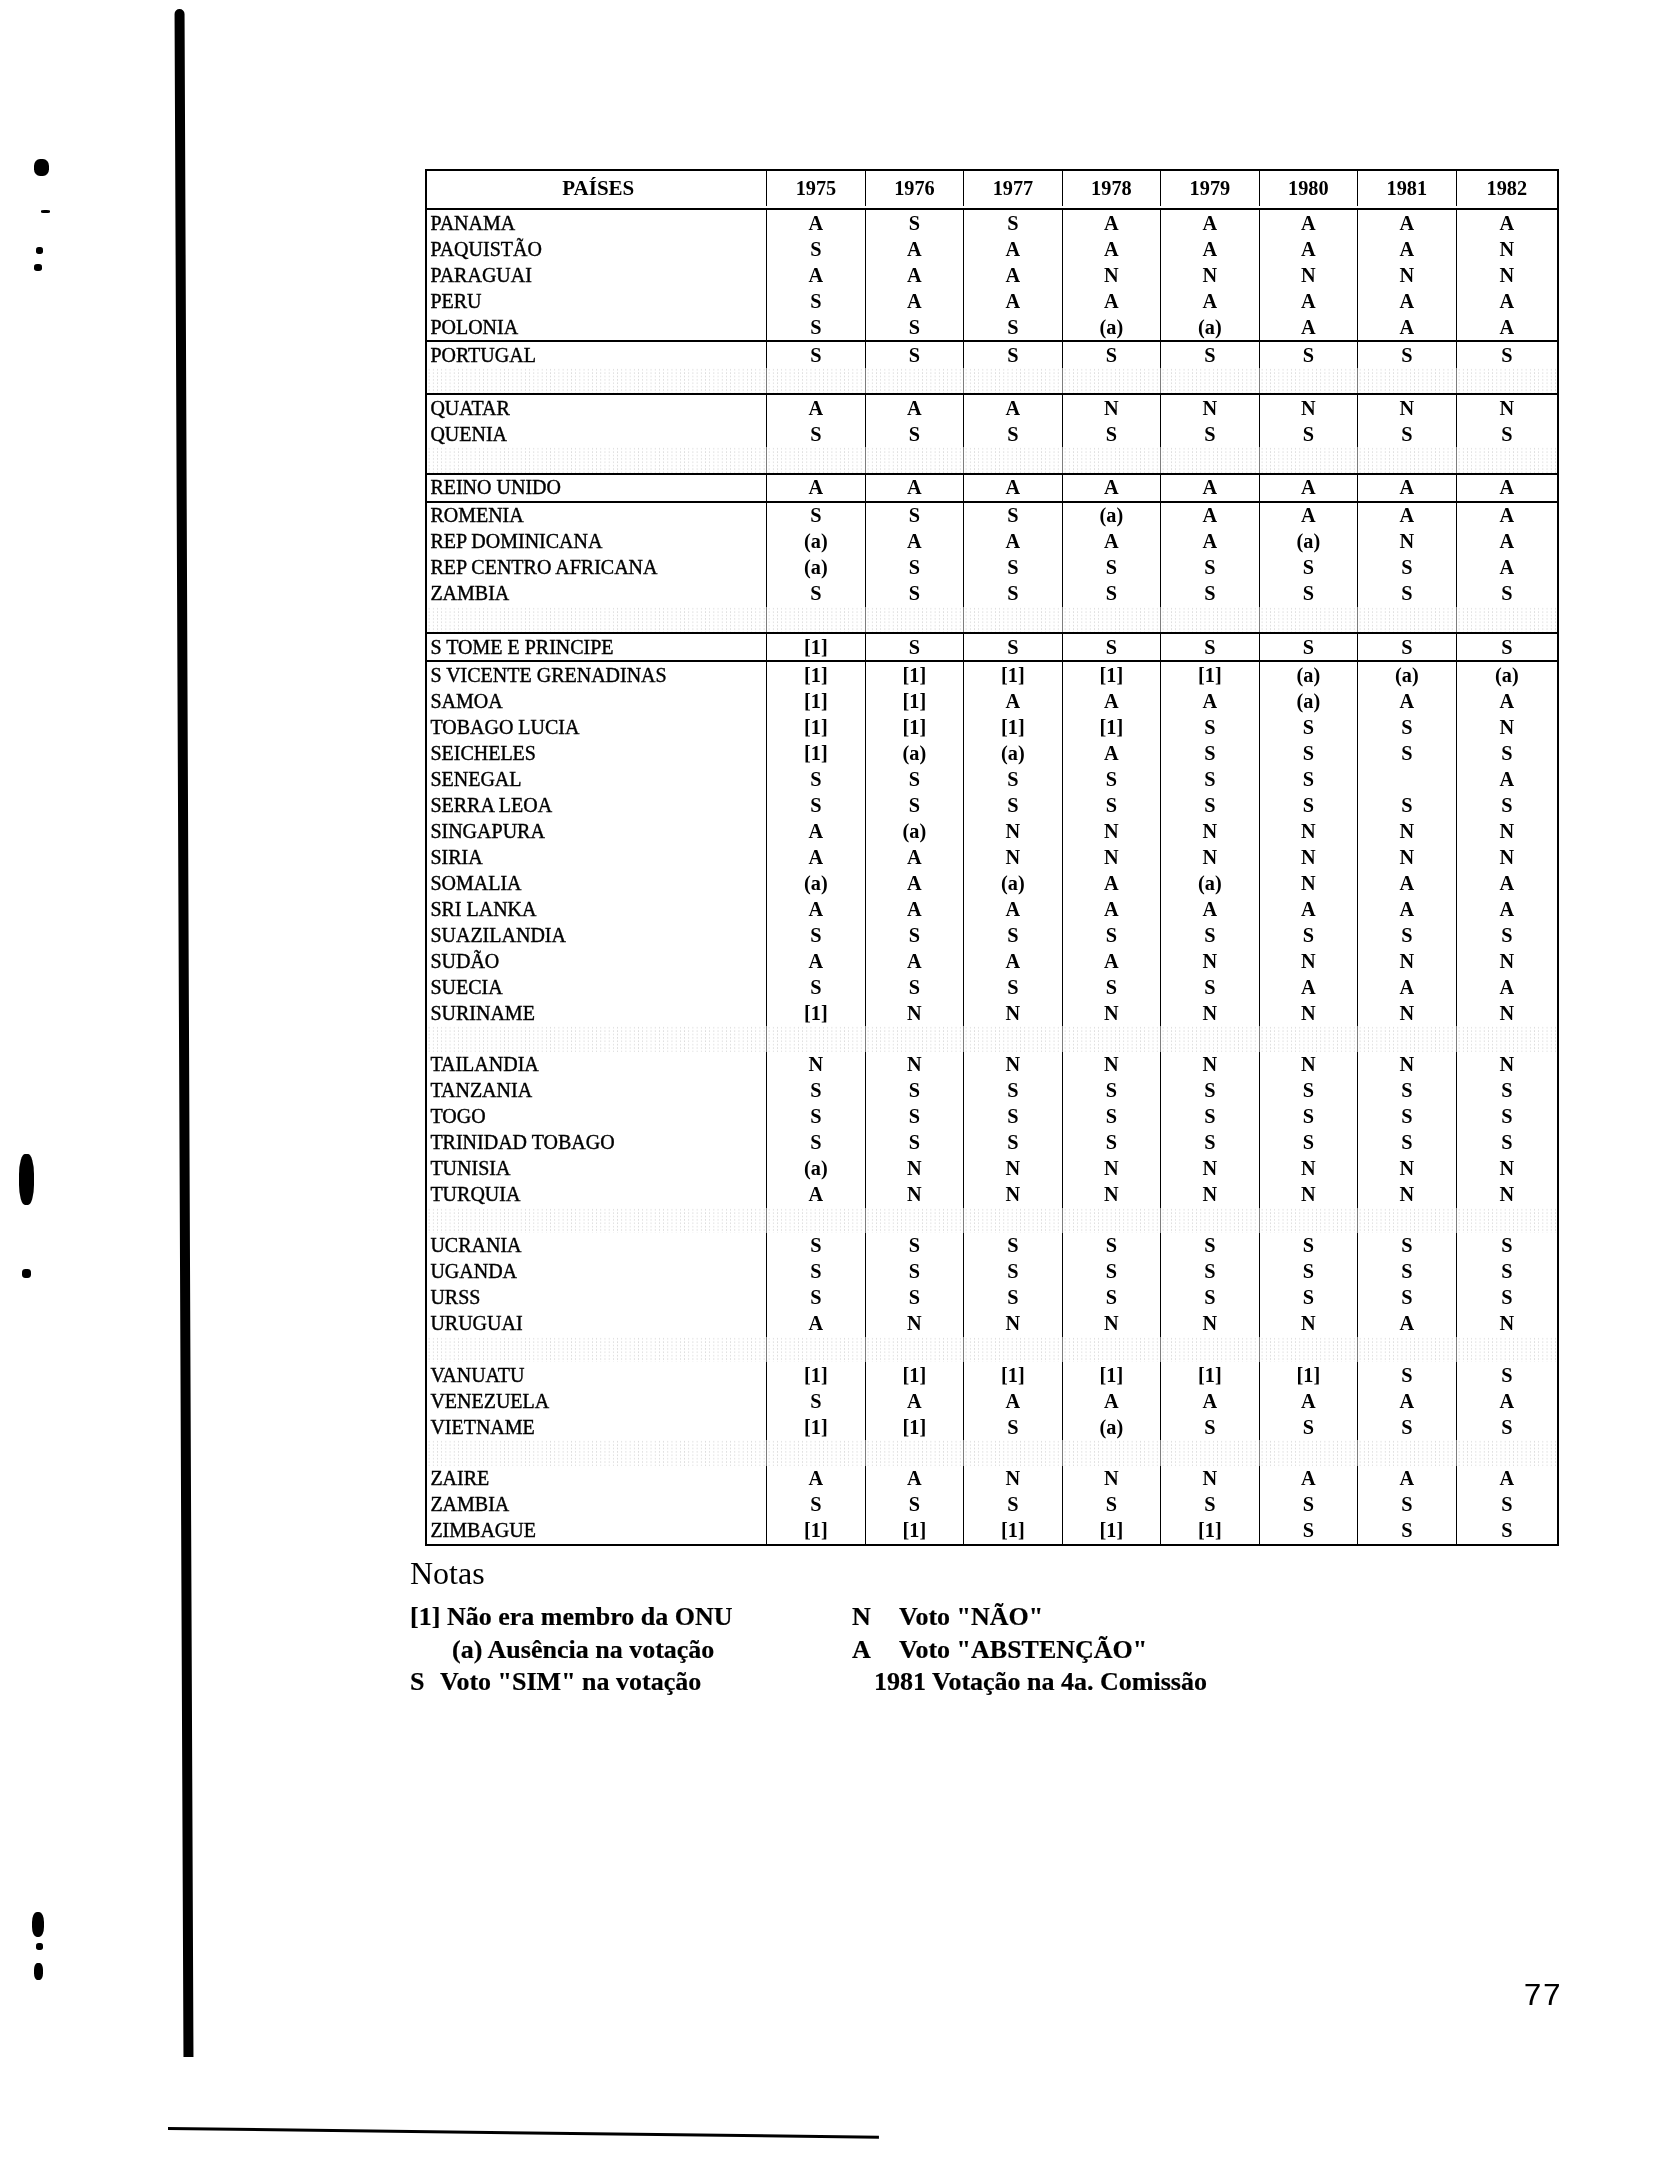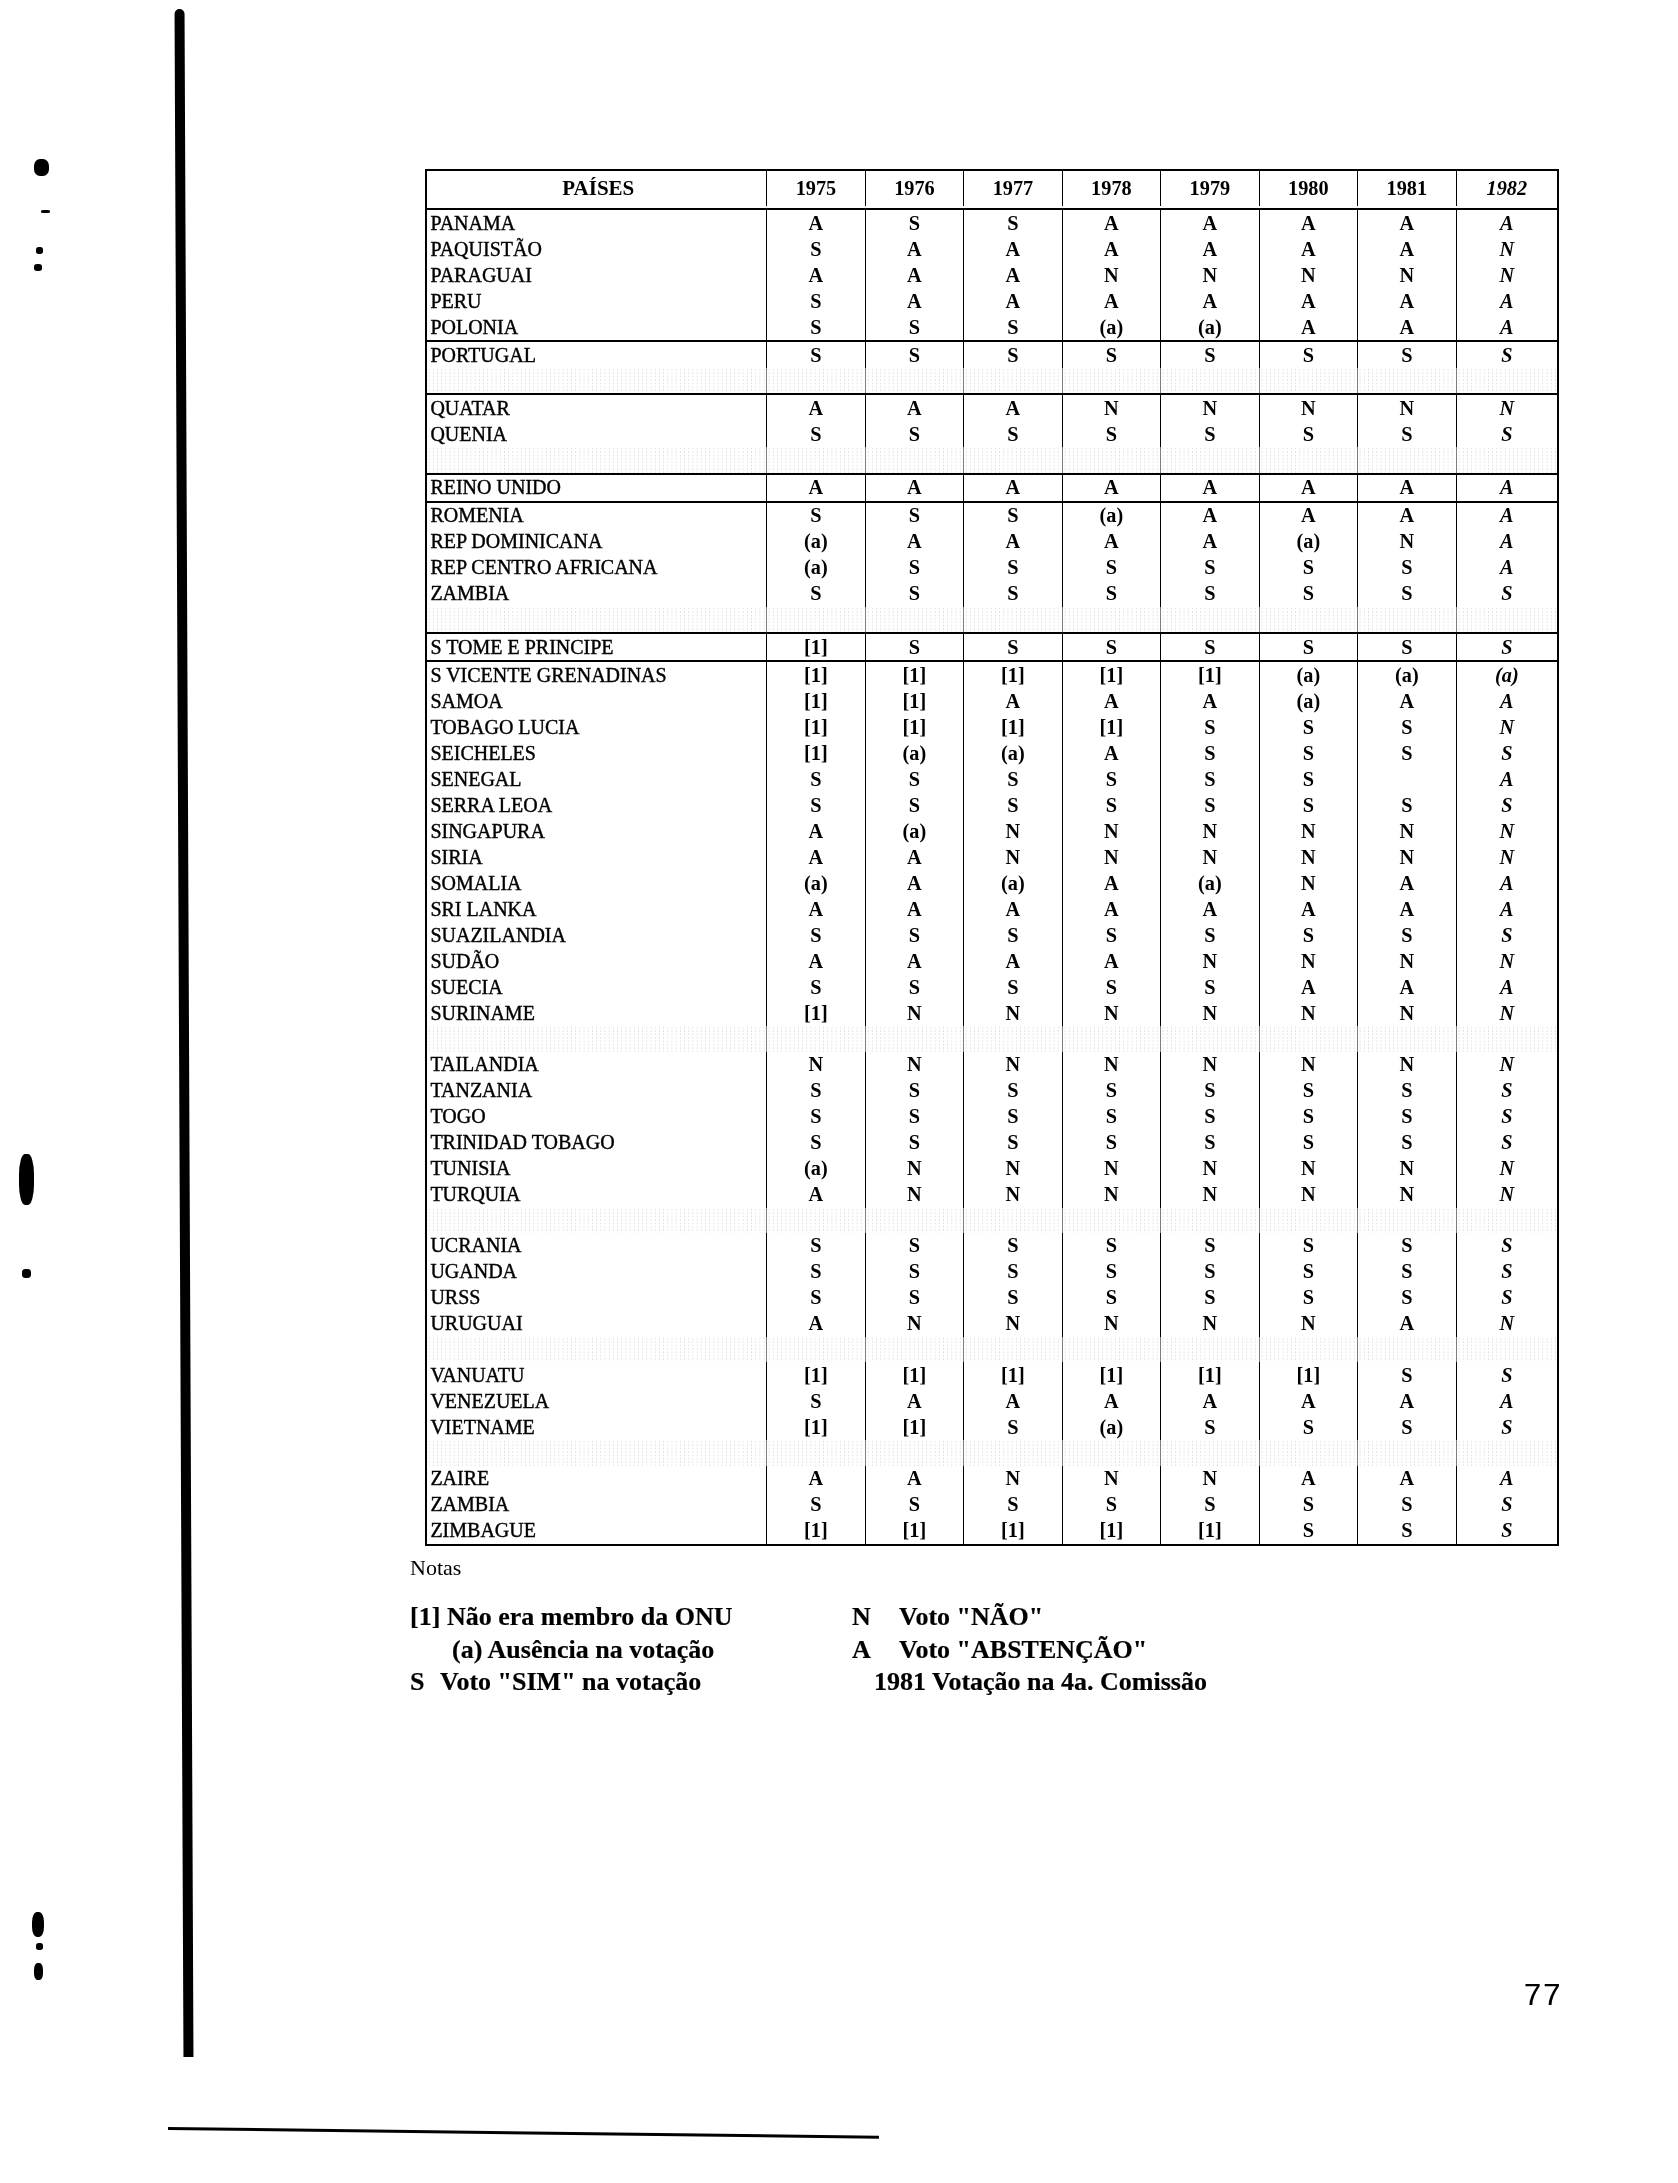--- a/index.html
+++ b/index.html
@@ -9,23 +9,23 @@
   .doc-table { position: absolute; left: 425px; top: 169px; width: 1134px; border: 2.5px solid #000; box-sizing: border-box; }
   .row { display: flex; height: 26px; align-items: center; }
   .row.header { height: 39px; border-bottom: 2.5px solid #000; align-items: flex-end; padding-bottom: 1.7px; box-sizing: border-box; }
   .row.bordered-top { border-top: 2.5px solid #000; }
   .row.gap { height: 25.4px; }
   .row.gap .cell { background-image: radial-gradient(#bbb 0.7px, transparent 0.8px); background-size: 4.2px 3.4px; opacity: 0.5; }
   .cell { height: 100%; display: flex; align-items: center; justify-content: center; box-sizing: border-box; border-left: 1.7px solid #000; font-weight: bold; font-size: 20.3px; letter-spacing: 0px; }
   .cell.country { width: 341px; border-left: none; justify-content: flex-start; padding-left: 3.4px; font-weight: normal; font-size: 20px; -webkit-text-stroke: 0.4px #000; transform-origin: left; }
   .row.header .cell.country { justify-content: center; font-weight: bold; font-size: 21px; -webkit-text-stroke: 0; }
   .cell.y { width: 99px; }
-  .cell.y:last-child { width: 102px; font-style: italic; }
+  .cell.y:last-child { width: 102px; }
   .notes { position: absolute; left: 410px; top: 1555px; font-family: "Liberation Serif", serif; }
-  .notes-title { font-size: 22px; margin-bottom: 6.8px; position: absolute; left: 0; top: 0; white-space: nowrap; }
+  .notes-title { font-size: 32px; margin-bottom: 6.8px; position: absolute; left: 0; top: 0; white-space: nowrap; }
   .note { position: absolute; font-size: 26px; white-space: nowrap; font-weight: bold; -webkit-text-stroke: 0.2px; }
   .note .sym { display: inline-block; }
   .page-number { position: absolute; left: 1523px; top: 1978px; font-size: 32px; font-family: Liberation Mono, monospace; }
   .bottom-rule { position: absolute; left: 168px; top: 2127px; width: 711px; height: 3.4px; background: #000; transform: rotate(0.7deg); transform-origin: left; }
 </style>
 </head>
 <body>
 
 <div class="binding-line"></div>
 <div class="speck" style="left:34px;top:159px;width:15.2px;height:17px;"></div>

